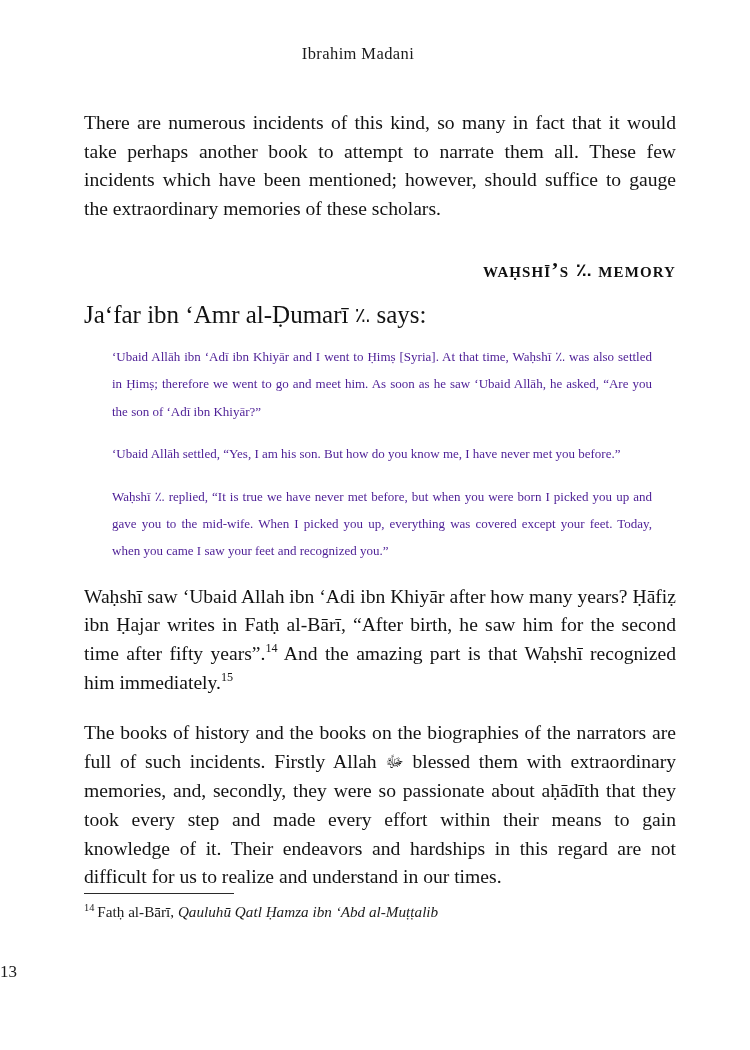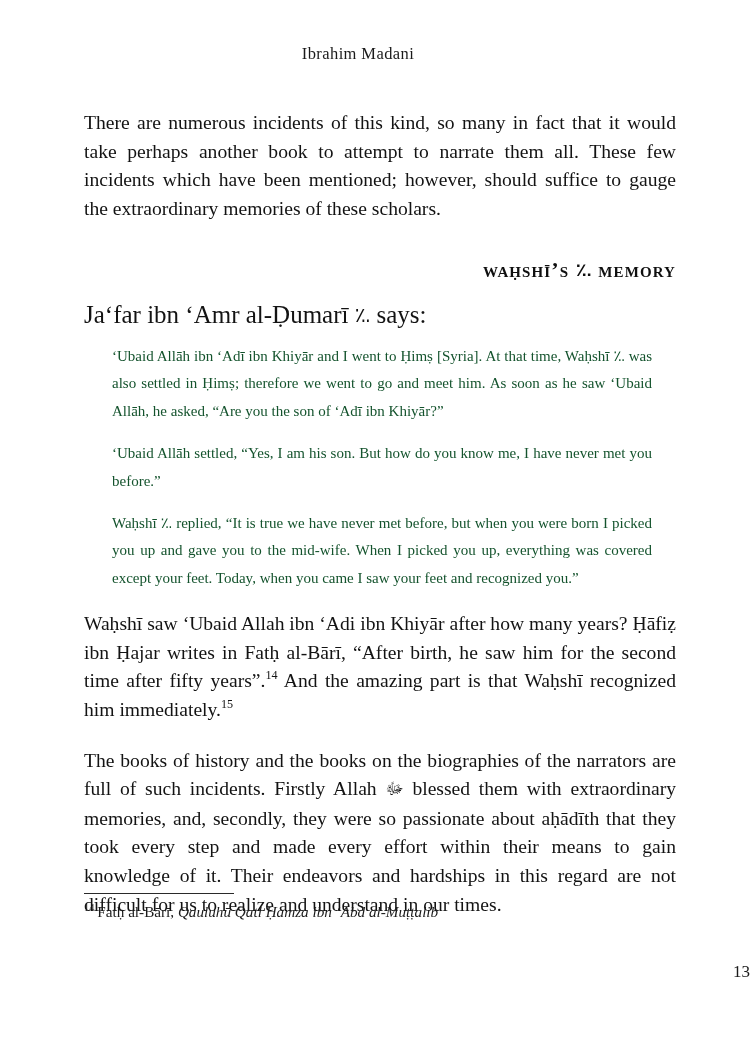--- a/index.html
+++ b/index.html
@@ -63,24 +63,24 @@
     font-size: 25px;
     line-height: 28.6px;
     color: #131313;
   }
   .quote-block {
     margin: 0 24px 0 28px;
     width: 540px;
   }
   .quote-block p {
     margin: 0;
-    font-size: 15px;
+    font-size: 13px;
     line-height: 27.4px;
     text-align: justify;
-    color: #14532d;
+    color: #4c1d95;
   }
   .quote-gap {
     height: 15px;
   }
   .after-quote-gap {
     height: 18px;
   }
   .last-par-gap {
     height: 22px;
   }
@@ -123,21 +123,21 @@
   }
   .footnotes i {
     font-style: italic;
     text-align: center;
   }
   .folio {
     position: absolute;
     top: 962px;
     left: 0;
     width: 750px;
-    text-align: right;
+    text-align: left;
     font-size: 17px;
     color: #1b1b1b;
   }
 </style>
 </head>
 <body>
 
 <div class="page">
 
   <div class="running-head">Ibrahim Madani</div>

